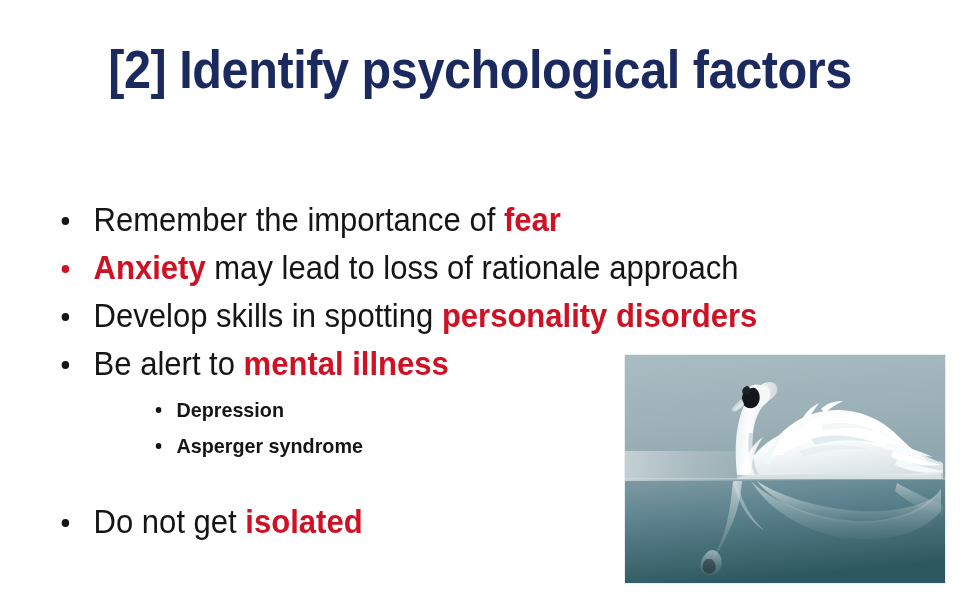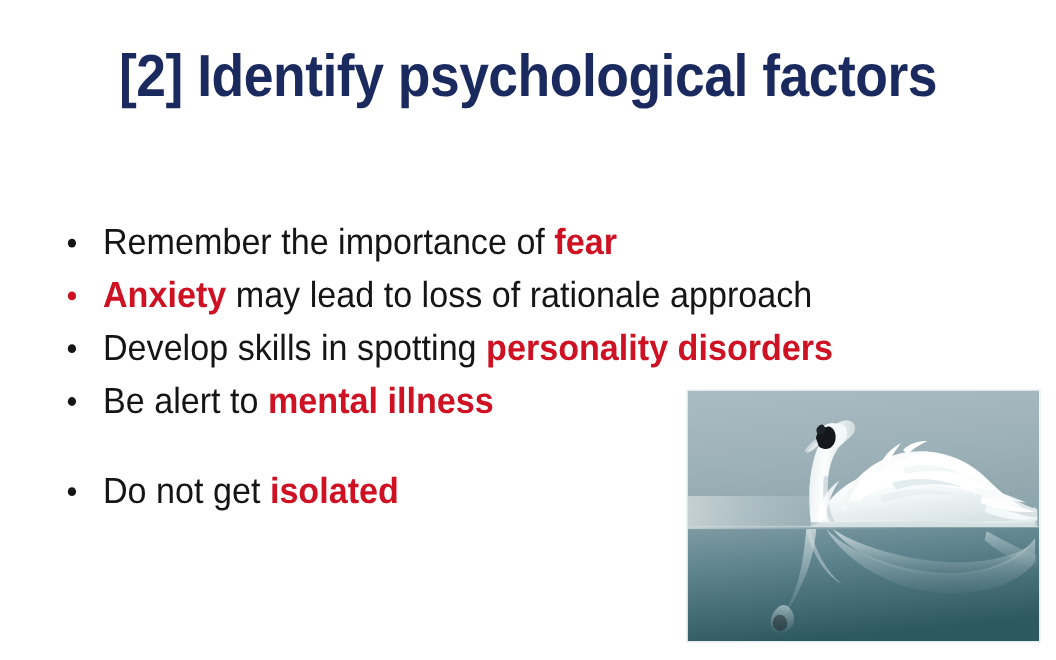--- a/index.html
+++ b/index.html
@@ -144,20 +144,30 @@
     <div class="bullet-row">
       <span class="dot" style="background: rgb(21, 21, 21);"></span>
       <span class="plain">Develop skills in spotting </span><span class="em">personality disorders</span>
     </div>
 
     <div class="bullet-row">
       <span class="dot" style="background: rgb(21, 21, 21);"></span>
       <span class="plain">Be alert to </span><span class="em">mental illness</span>
     </div>
 
+    <div class="sub-list">
+      <div class="sub-row">
+        <span class="dot"></span>
+        <span>Depression</span>
+      </div>
+      <div class="sub-row">
+        <span class="dot"></span>
+        <span>Asperger syndrome</span>
+      </div>
+    </div>
 
     <div class="spacer-row"></div>
 
     <div class="bullet-row">
       <span class="dot" style="background: rgb(21, 21, 21);"></span>
       <span class="plain">Do not get </span><span class="em">isolated</span>
     </div>
 
   </div>
 

